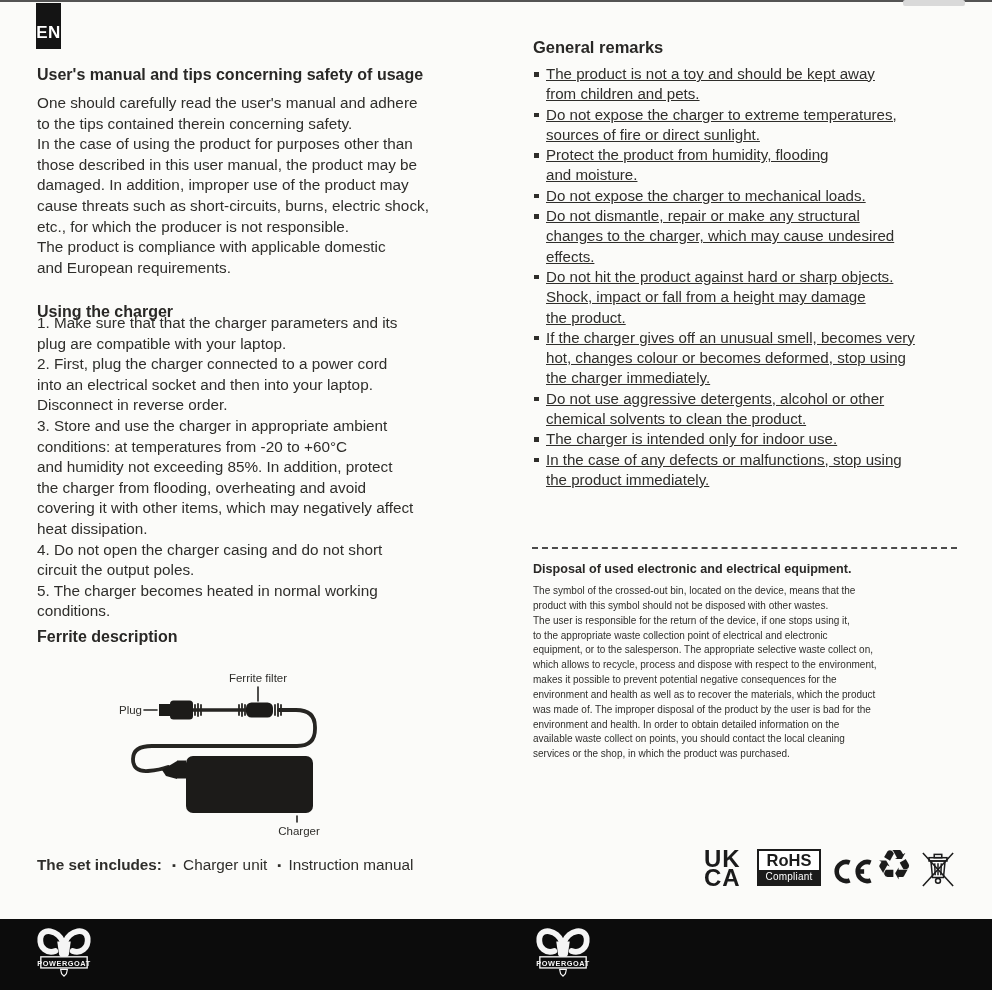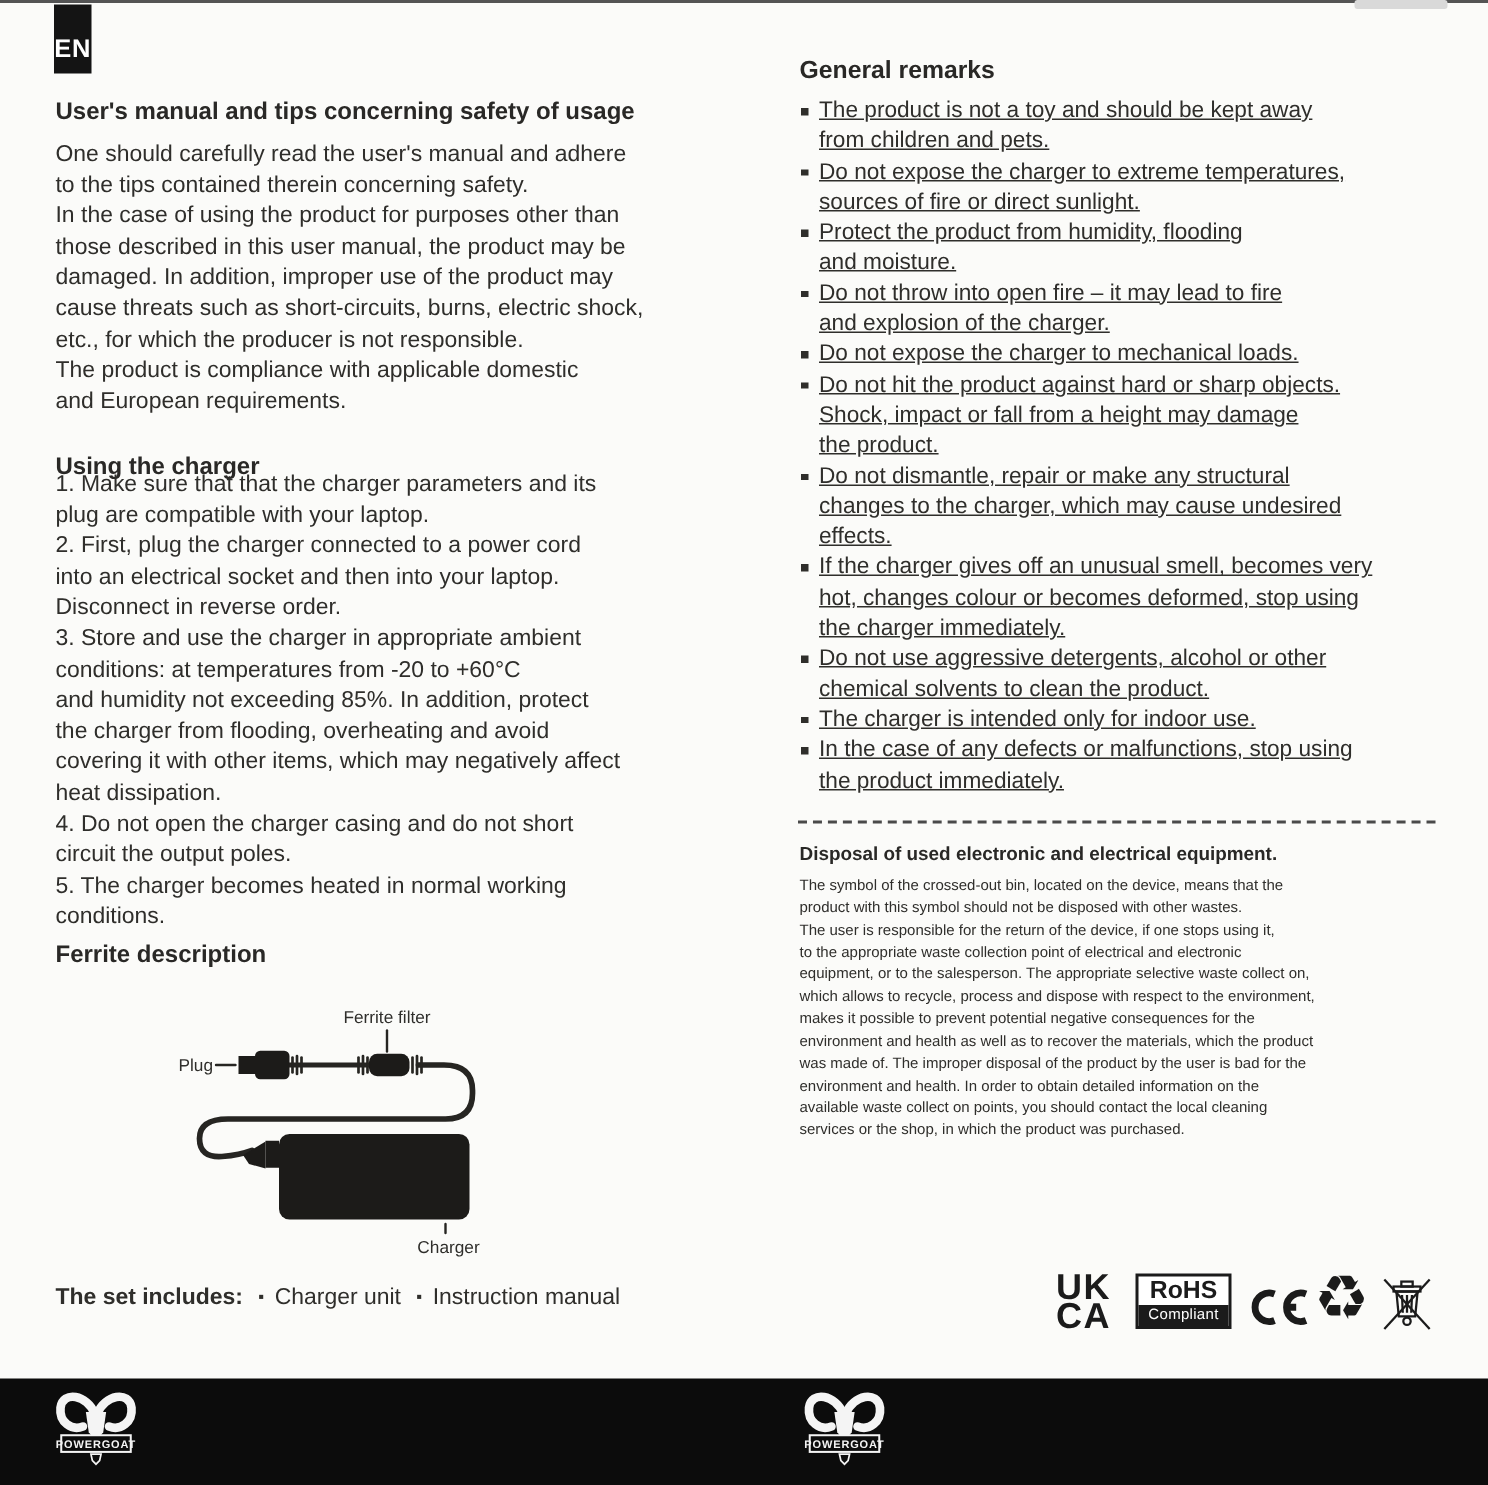--- a/index.html
+++ b/index.html
@@ -144,29 +144,27 @@
   </div>
 
   <h2 class="abs h-right">General remarks</h2>
   <ul class="abs remarks">
     <li>The product is not a toy and should be kept away
 from children and pets.</li>
     <li>Do not expose the charger to extreme temperatures,
 sources of fire or direct sunlight.</li>
     <li>Protect the product from humidity, flooding
 and moisture.</li>
-    <li>Do not throw into open fire – it may lead to fire
-and explosion of the charger.</li>
     <li>Do not expose the charger to mechanical loads.</li>
+    <li>Do not dismantle, repair or make any structural
+changes to the charger, which may cause undesired
+effects.</li>
     <li>Do not hit the product against hard or sharp objects.
 Shock, impact or fall from a height may damage
 the product.</li>
-    <li>Do not dismantle, repair or make any structural
-changes to the charger, which may cause undesired
-effects.</li>
     <li>If the charger gives off an unusual smell, becomes very
 hot, changes colour or becomes deformed, stop using
 the charger immediately.</li>
     <li>Do not use aggressive detergents, alcohol or other
 chemical solvents to clean the product.</li>
     <li>The charger is intended only for indoor use.</li>
     <li>In the case of any defects or malfunctions, stop using
 the product immediately.</li>
   </ul>
 

